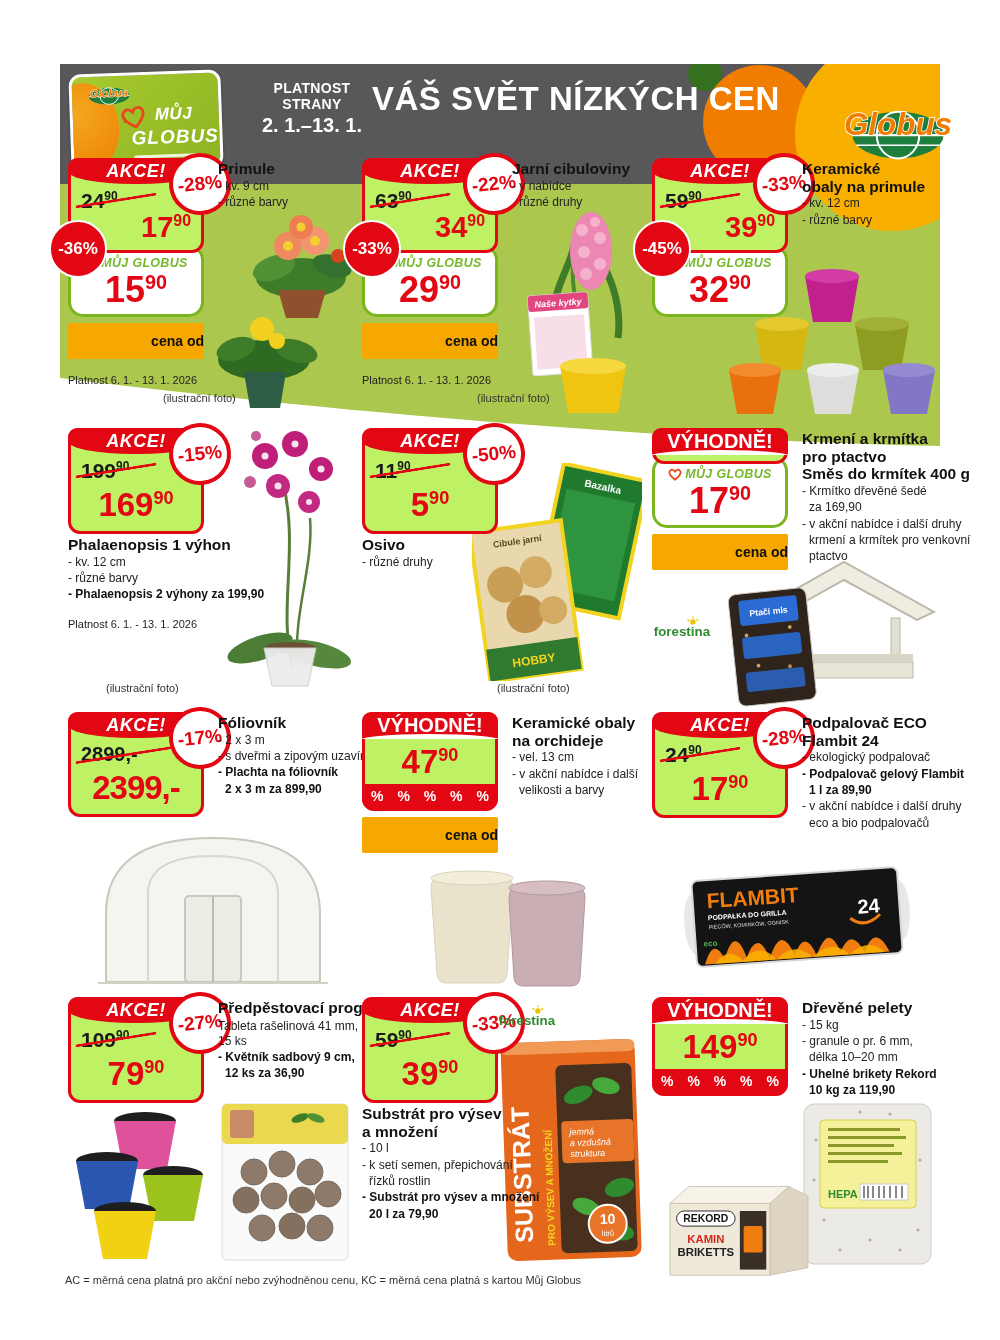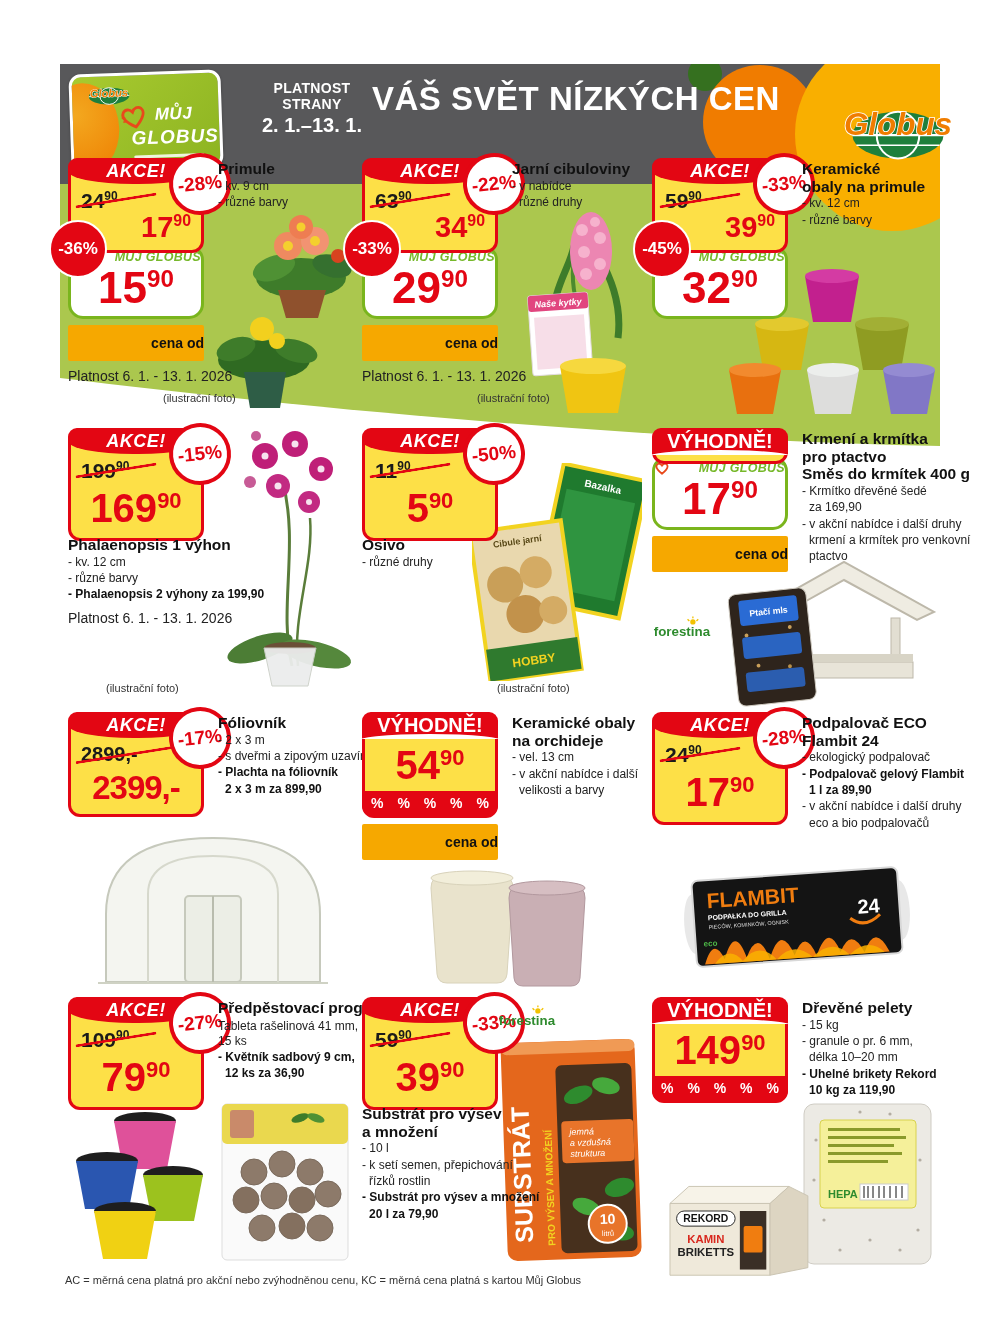--- a/index.html
+++ b/index.html
@@ -22,42 +22,42 @@
   .card-blob{position:absolute;left:-26px;top:6px;width:72px;height:92px;background:radial-gradient(circle at 40% 35%,#f3a81f,#ee7d00);border-radius:50%}
   .mini-logo{position:absolute;left:8px;top:5px;width:58px;height:24px}
   .card-heart{position:absolute;left:48px;top:30px;width:26px;height:24px;transform:rotate(-12deg)}
   .card-l1{position:absolute;left:82px;top:30px;color:#fff;font-weight:700;font-style:italic;font-size:17px;letter-spacing:.5px}
   .card-l2{position:absolute;left:58px;top:52px;color:#fff;font-weight:700;font-style:italic;font-size:19px;letter-spacing:1px}
   .card-tag{position:absolute;left:60px;top:80px;width:70px;height:3px;background:rgba(255,255,255,.85);border-radius:2px}
 
   
   .blk{position:absolute;width:290px;height:282px;z-index:2}
   .pcol{position:relative;width:136px;z-index:3}
-  .pb{position:relative;background:#fde047;border:3px solid var(--red);border-radius:12px;text-align:center;z-index:2;padding-bottom:6px}
+  .pb{position:relative;background:#bef264;border:3px solid var(--red);border-radius:12px;text-align:center;z-index:2;padding-bottom:6px}
   .banner{margin:-3px -3px 0;background:var(--red);color:#fff;font-weight:700;font-style:italic;font-size:18px;line-height:26px;border-radius:9px 9px 48% 48%/9px 9px 13px 13px;letter-spacing:.5px}
   .vyb{position:relative;margin:-3px -3px 0;background:var(--red);color:#fff;font-weight:800;font-size:20px;line-height:27px;border-radius:9px 9px 0 0;overflow:hidden}
   .vyb::after{content:"";position:absolute;left:-8px;right:-8px;bottom:-11px;height:16px;background:#fff;border-radius:50%}
   .bubble{position:absolute;top:-8px;right:-30px;width:62px;height:62px;background:#fff;border:4px solid var(--red);border-radius:50%;color:var(--red);font-weight:800;font-size:19px;display:flex;align-items:center;justify-content:center;z-index:4;transform:rotate(-6deg)}
   .old{position:relative;display:block;text-align:left;padding:5px 0 0 10px;font-weight:700;font-size:21px;line-height:1.1;color:#1a1a1a}
   .old sup{font-size:12px}
   .old .strike{position:absolute;left:4px;top:15px;width:82px;border-top:3px solid var(--red);transform:rotate(-9deg);border-radius:2px}
   .old.wide{font-size:20px}
   .old.wide .strike{width:106px}
   .pr{font-weight:800;color:var(--red);line-height:1}
   .pr sup{font-size:55%}
   .mid{text-align:right;padding:1px 10px 2px 0;font-size:29px}
-  .big{font-size:40px;padding:6px 2px 4px;text-align:center}
+  .big{font-size:33px;padding:6px 2px 4px;text-align:center}
   .fit{font-size:33px;letter-spacing:-1px}
   .pct{margin:2px -3px -6px;background:var(--red);color:#fff;font-weight:800;font-size:14px;line-height:24px;letter-spacing:5px;border-radius:0 0 9px 9px;padding-left:5px}
   .mg{position:relative;background:#fff;border:3px solid var(--grnb);border-radius:15px;margin-top:-8px;text-align:center;z-index:1;padding:2px 0 6px}
-  .mghead{font-size:12.5px;font-weight:700;font-style:italic;color:var(--grn);display:flex;align-items:center;justify-content:space-between;gap:3px;letter-spacing:.3px}
-  .mgp{font-size:44px;padding-top:2px;text-align:center}
+  .mghead{padding-top:6px;font-size:12.5px;font-weight:700;font-style:italic;color:var(--grn);display:flex;align-items:center;justify-content:center;gap:3px;letter-spacing:.3px}
+  .mgp{font-size:36px;padding-top:2px;text-align:center}
   .mgc{position:absolute;top:62px;left:-19px;width:58px;height:58px;border-radius:50%;background:var(--red);border:2px solid #fff;color:#fff;font-weight:800;font-size:17px;display:flex;align-items:center;justify-content:center;z-index:5}
   .cena{margin-top:6px;background:var(--org);color:#111;text-align:right;font-weight:700;font-size:14px;padding:10px 0;border-radius:2px}
-  .plat{margin-top:7px;font-size:14px;color:#222;white-space:nowrap}
+  .plat{margin-top:15px;font-size:11px;color:#222;white-space:nowrap}
   .info{position:absolute;left:150px;top:2px;width:142px;z-index:3}
   .infoB{position:absolute;left:0;top:108px;width:170px;z-index:3}
   .ttl div{font-size:15.5px;font-weight:700;line-height:1.14;white-space:nowrap}
   .sub{font-size:12px;color:#222;margin-top:2px;line-height:1.25}
   .dl{font-size:12px;color:#222;line-height:1.28;margin-top:1px;white-space:nowrap}
   .dl.b{font-weight:700;color:#111}
   .dl.cont{padding-left:7px}
   .cap{position:absolute;font-size:11px;color:#333;z-index:3;white-space:nowrap}
   .art{position:absolute;z-index:1}
   .forest{position:absolute;z-index:3}
@@ -412,21 +412,21 @@
     <rect x="97" y="92" width="56" height="86" rx="4" fill="#ECEEE6" stroke="#C6C9BC" stroke-width="2"></rect>
     <line x1="125" y1="92" x2="125" y2="178" stroke="#B9BCAE" stroke-width="2"></line>
     <line x1="10" y1="179" x2="240" y2="179" stroke="#CFD2C4" stroke-width="2"></line>
   </svg>
 </div>
 
 <div class="blk" style="left:362px;top:712px">
   <div class="pcol">
     <div class="pb">
       <div class="vyb">VÝHODNĚ!</div>
-      <div class="pr big"><span>54</span><sup>90</sup></div>
+      <div class="pr big"><span>47</span><sup>90</sup></div>
       <div class="pct">% % % % %</div>
     </div>
     <div class="cena">cena od</div>
   </div>
   <div class="info">
     <div class="ttl">
         <div>Keramické obaly</div>
         <div>na orchideje</div>
       </div>
     <div class="dl">- vel. 13 cm</div>

